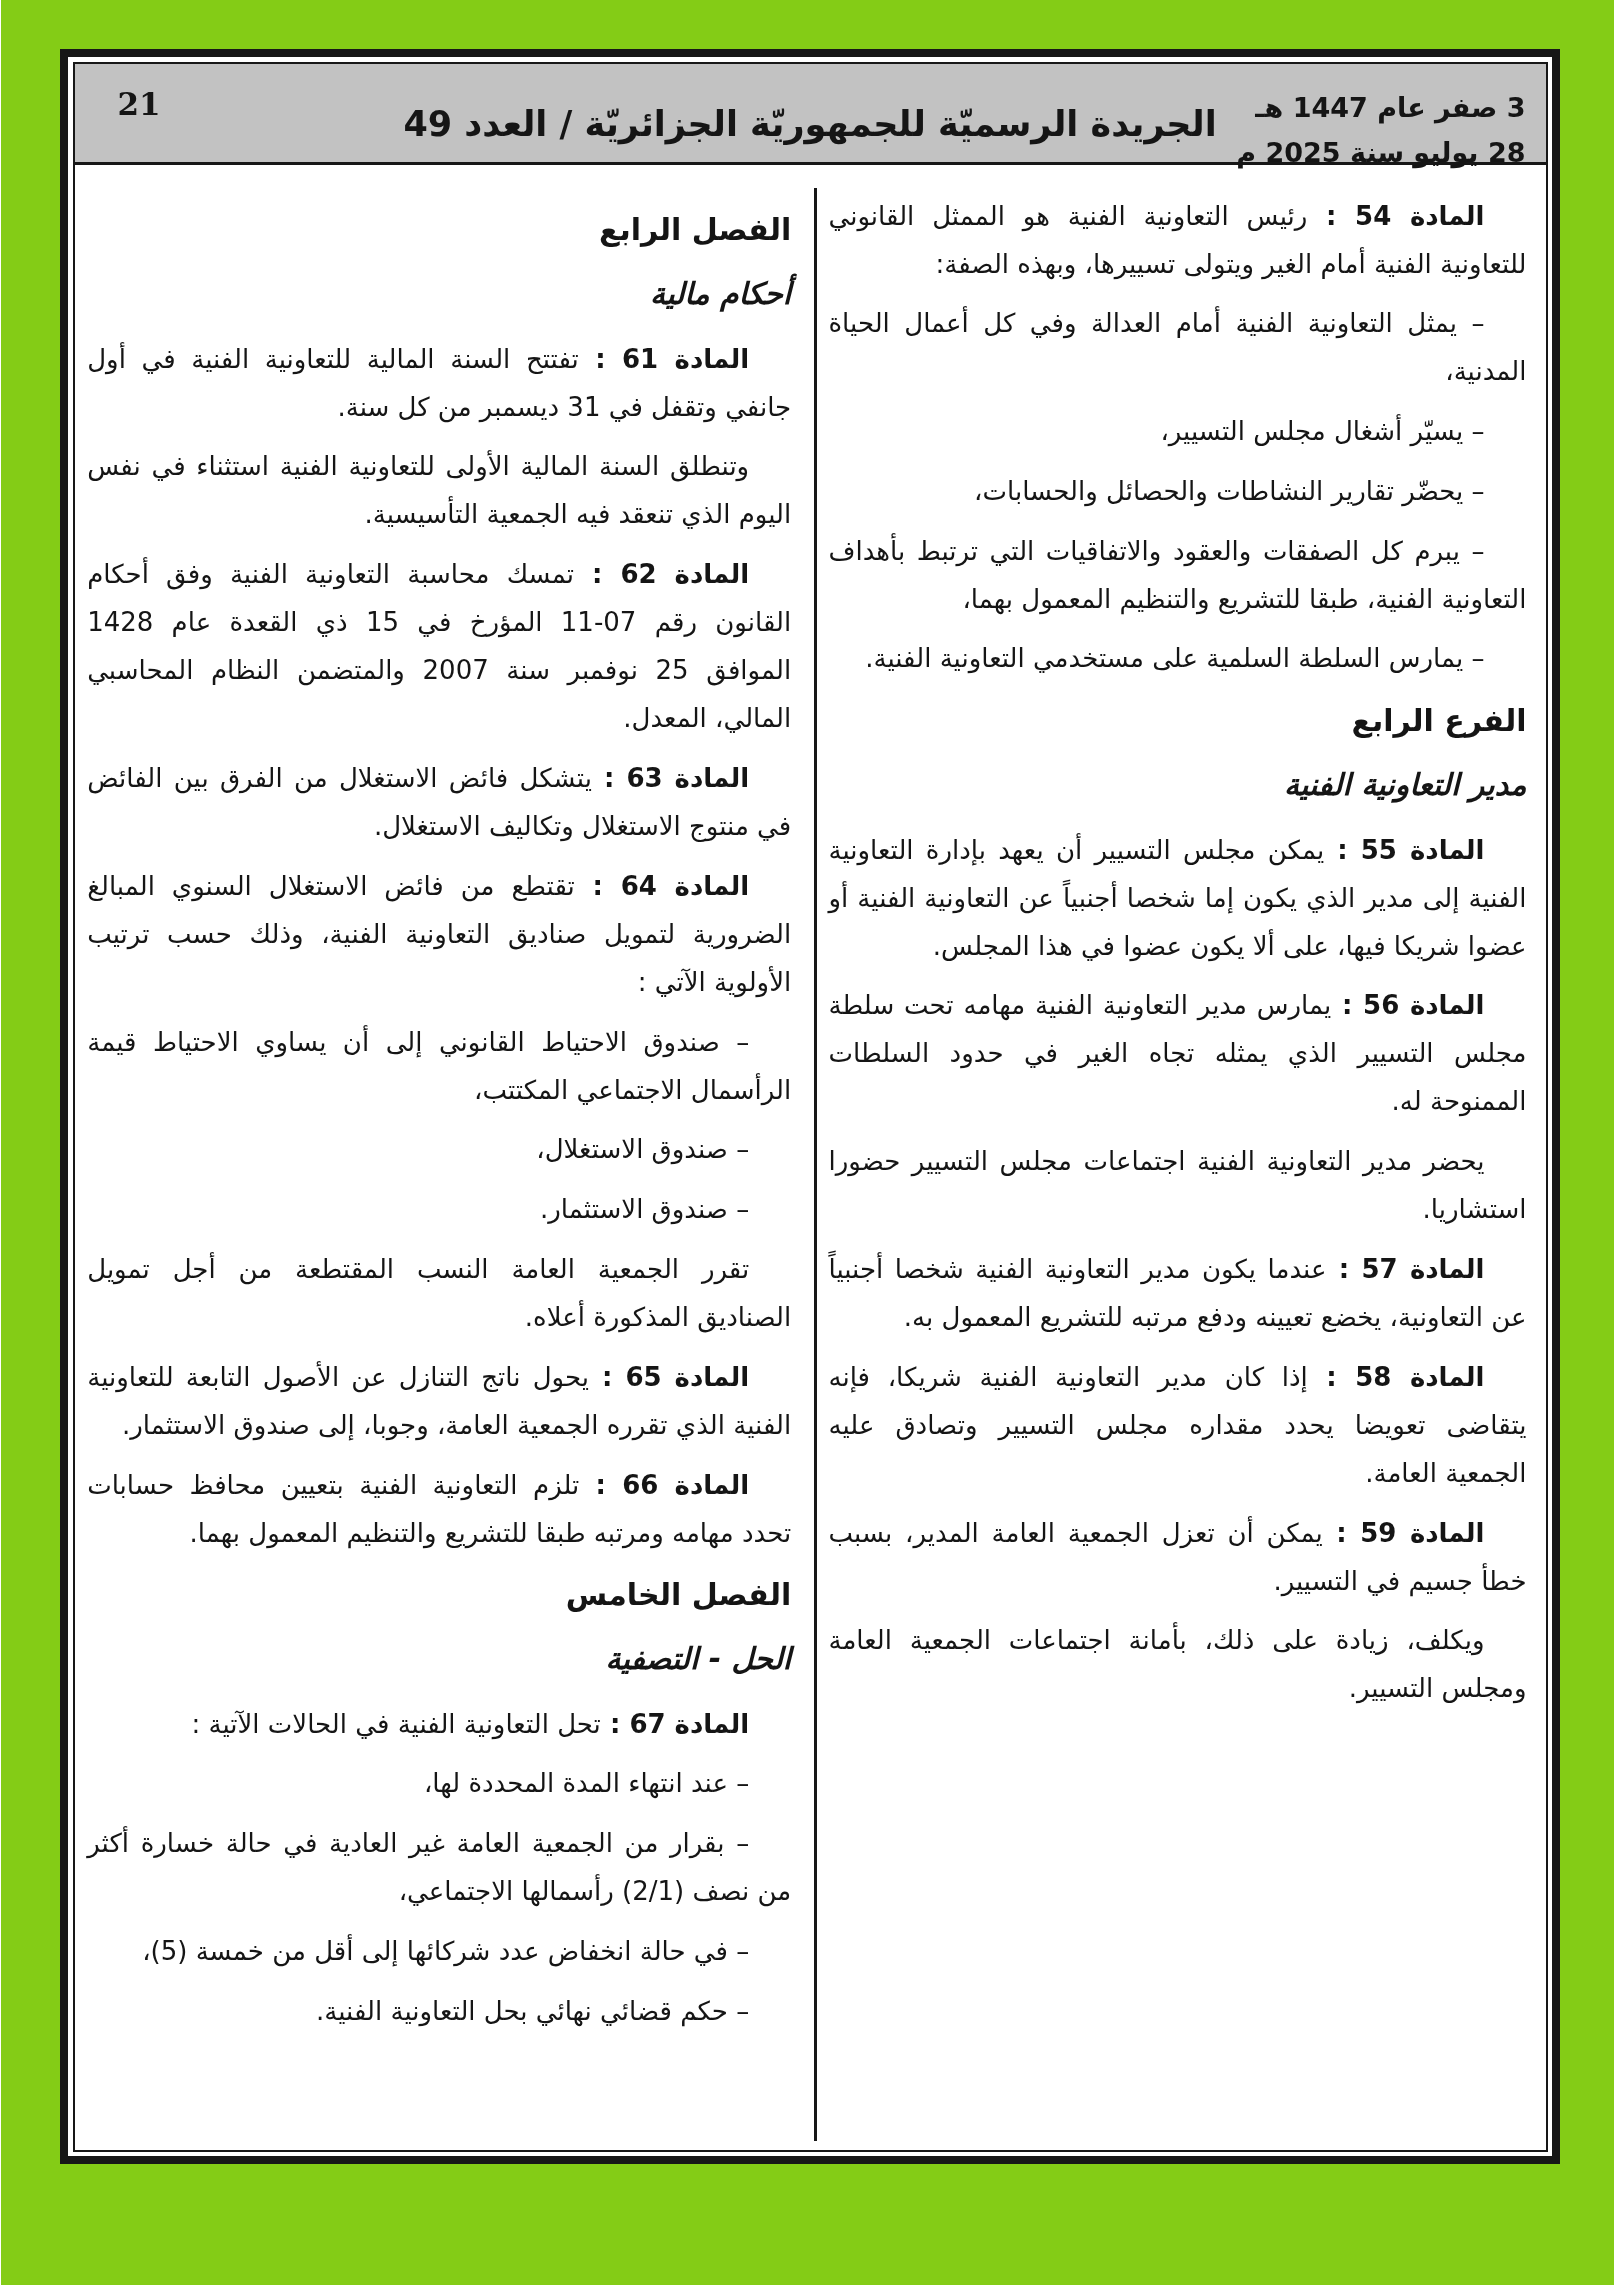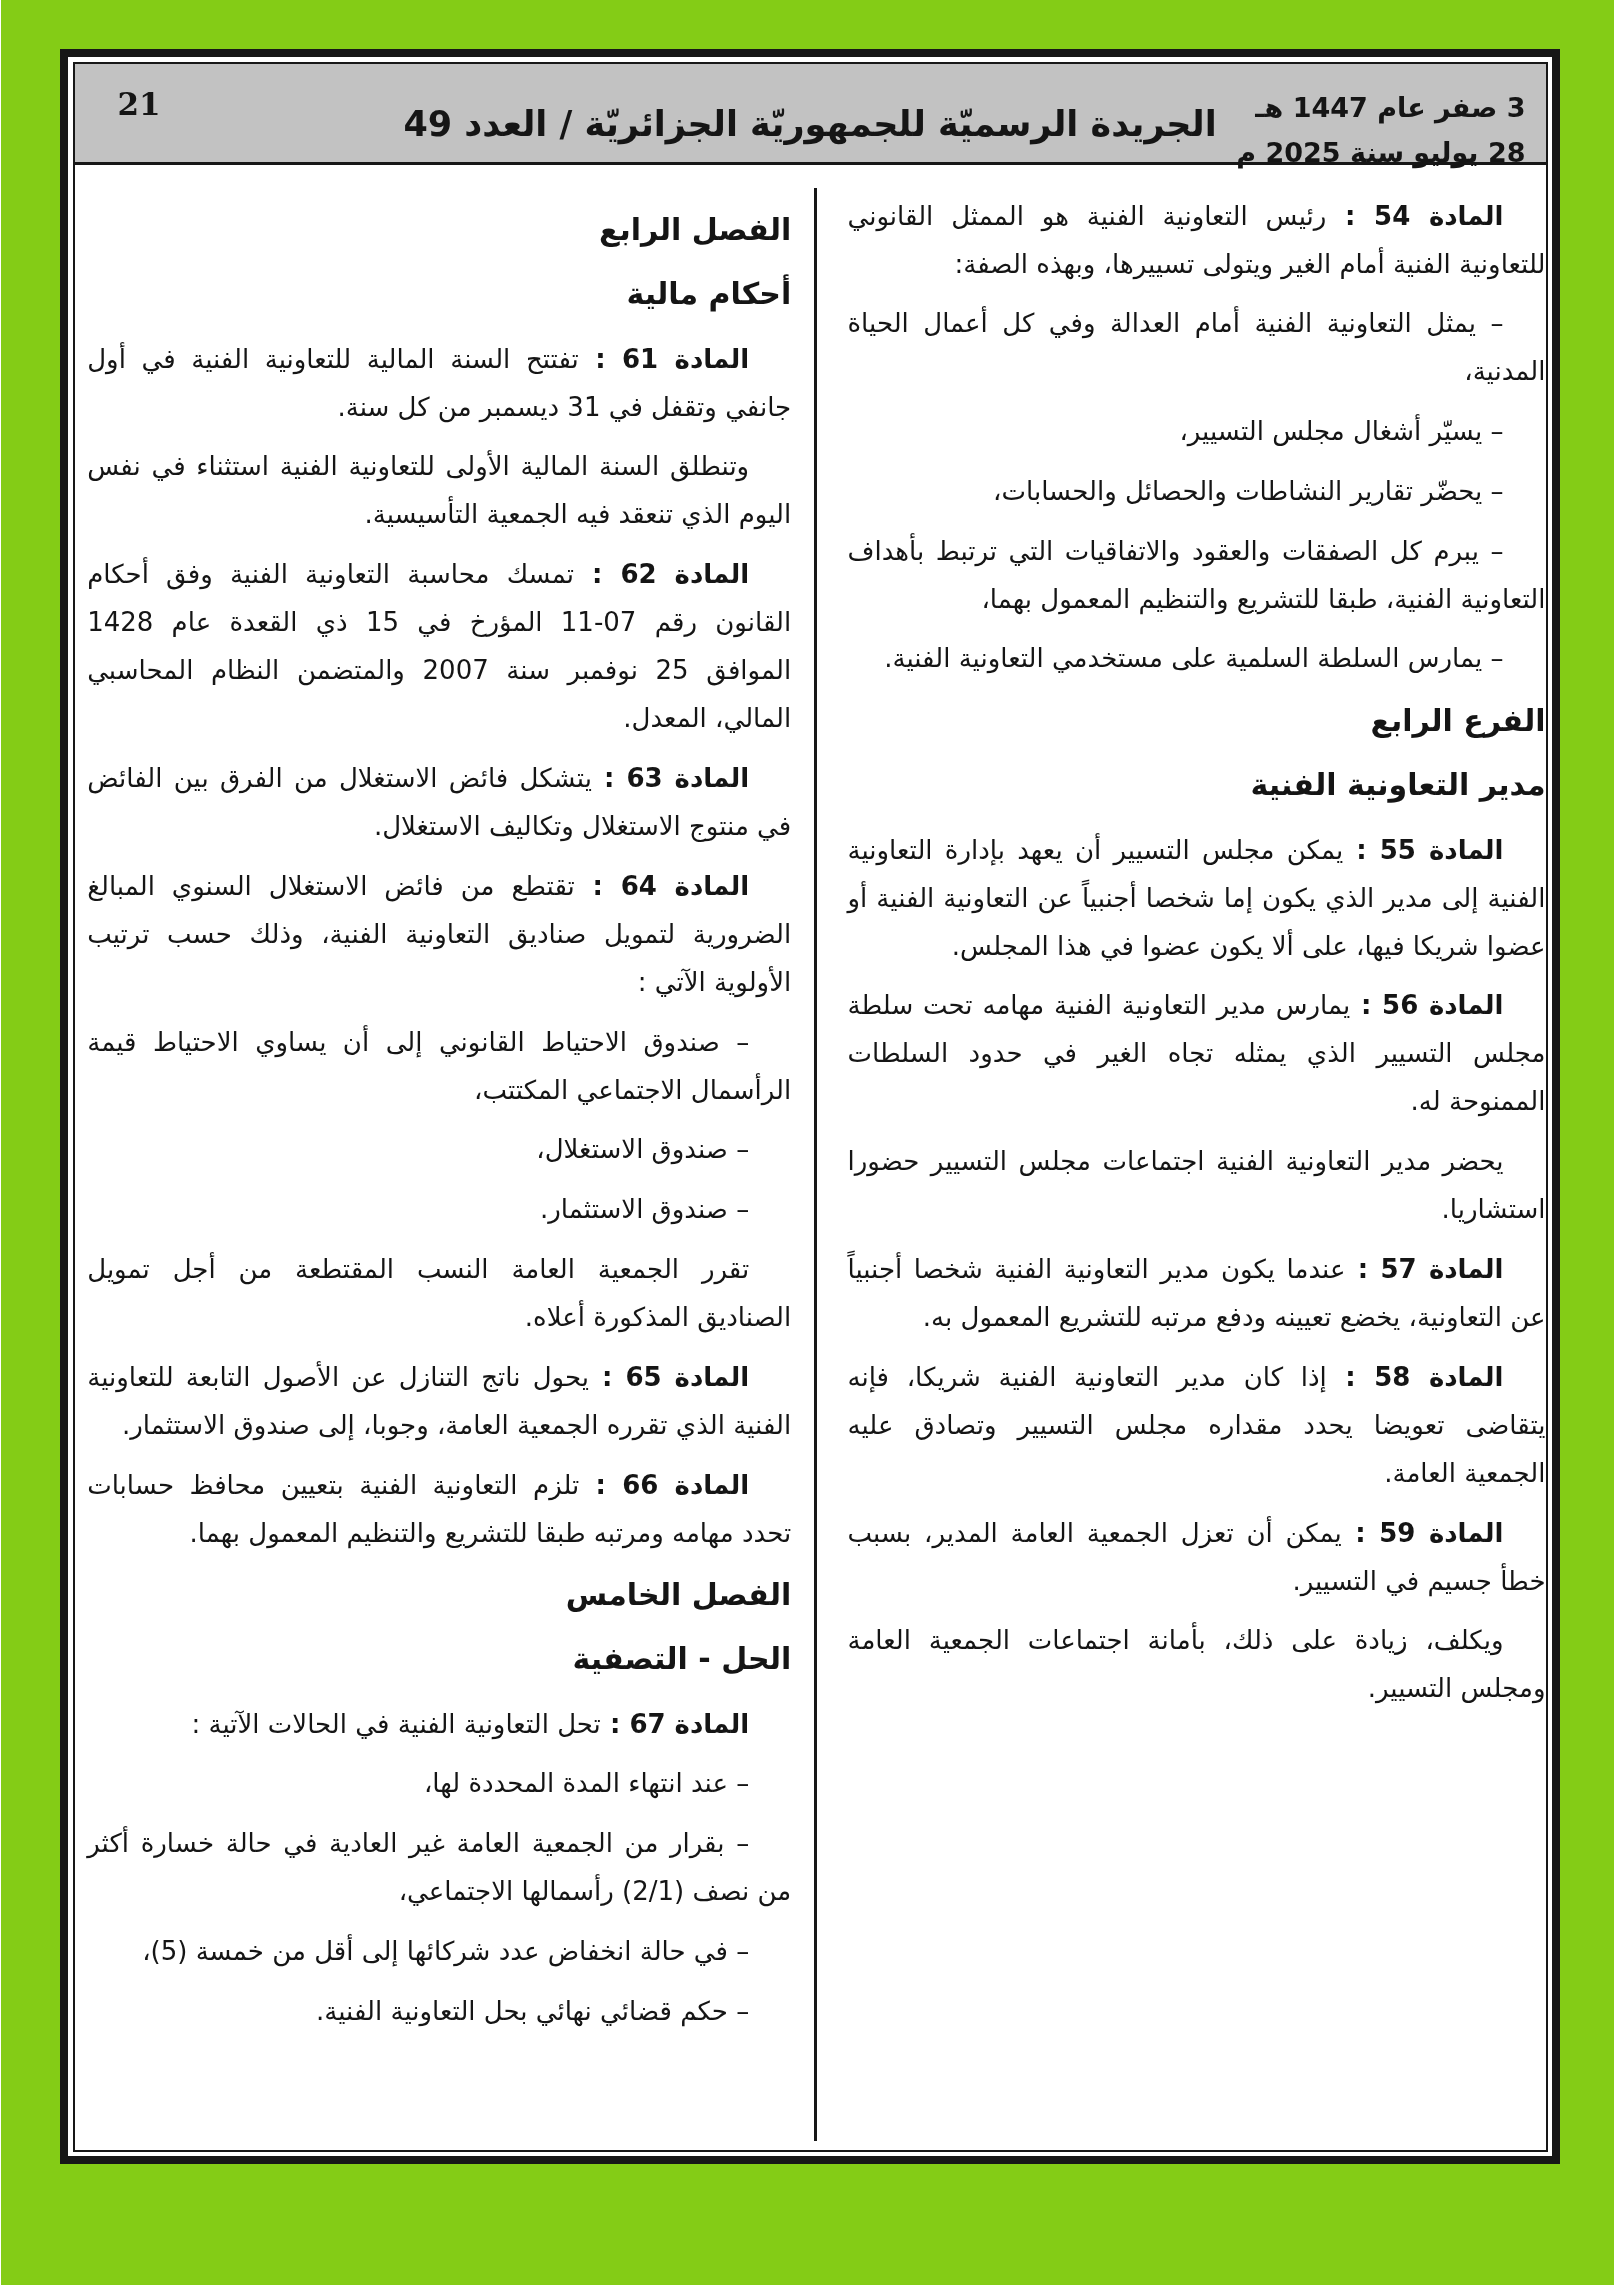--- a/index.html
+++ b/index.html
@@ -56,32 +56,32 @@
   }
   .divider {
     position:absolute; top:23.5px; bottom:9px; right:729px;
     width:2.7px; background:#171717;
   }
   .column {
     position:absolute; top:27px;
     font-size:26px; line-height:48px;
     text-align:justify;
   }
-  .col-right { right:0; width:698px; }
+  .col-right { right:19px; width:698px; }
   .col-left  { left:12.7px;  width:704px; }
 
   .block { margin:0 0 11.8px 0; }
   .article, .para, .dash { text-indent:42px; }
   .article-label { font-weight:bold; }
   .heading {
     text-indent:0;
     font-weight:bold; font-size:30px;
     margin:14.5px 0 16.3px 0;
   }
-  .heading + .heading { margin-top:8px; }
+  .heading + .heading { margin-top:8px;font-style:italic; }
 </style>
 </head>
 <body>
 
 <div class="page">
   <div class="frame">
     <div class="frame-inner">
 
       <div class="header-band">
         <div class="page-number">21</div>

